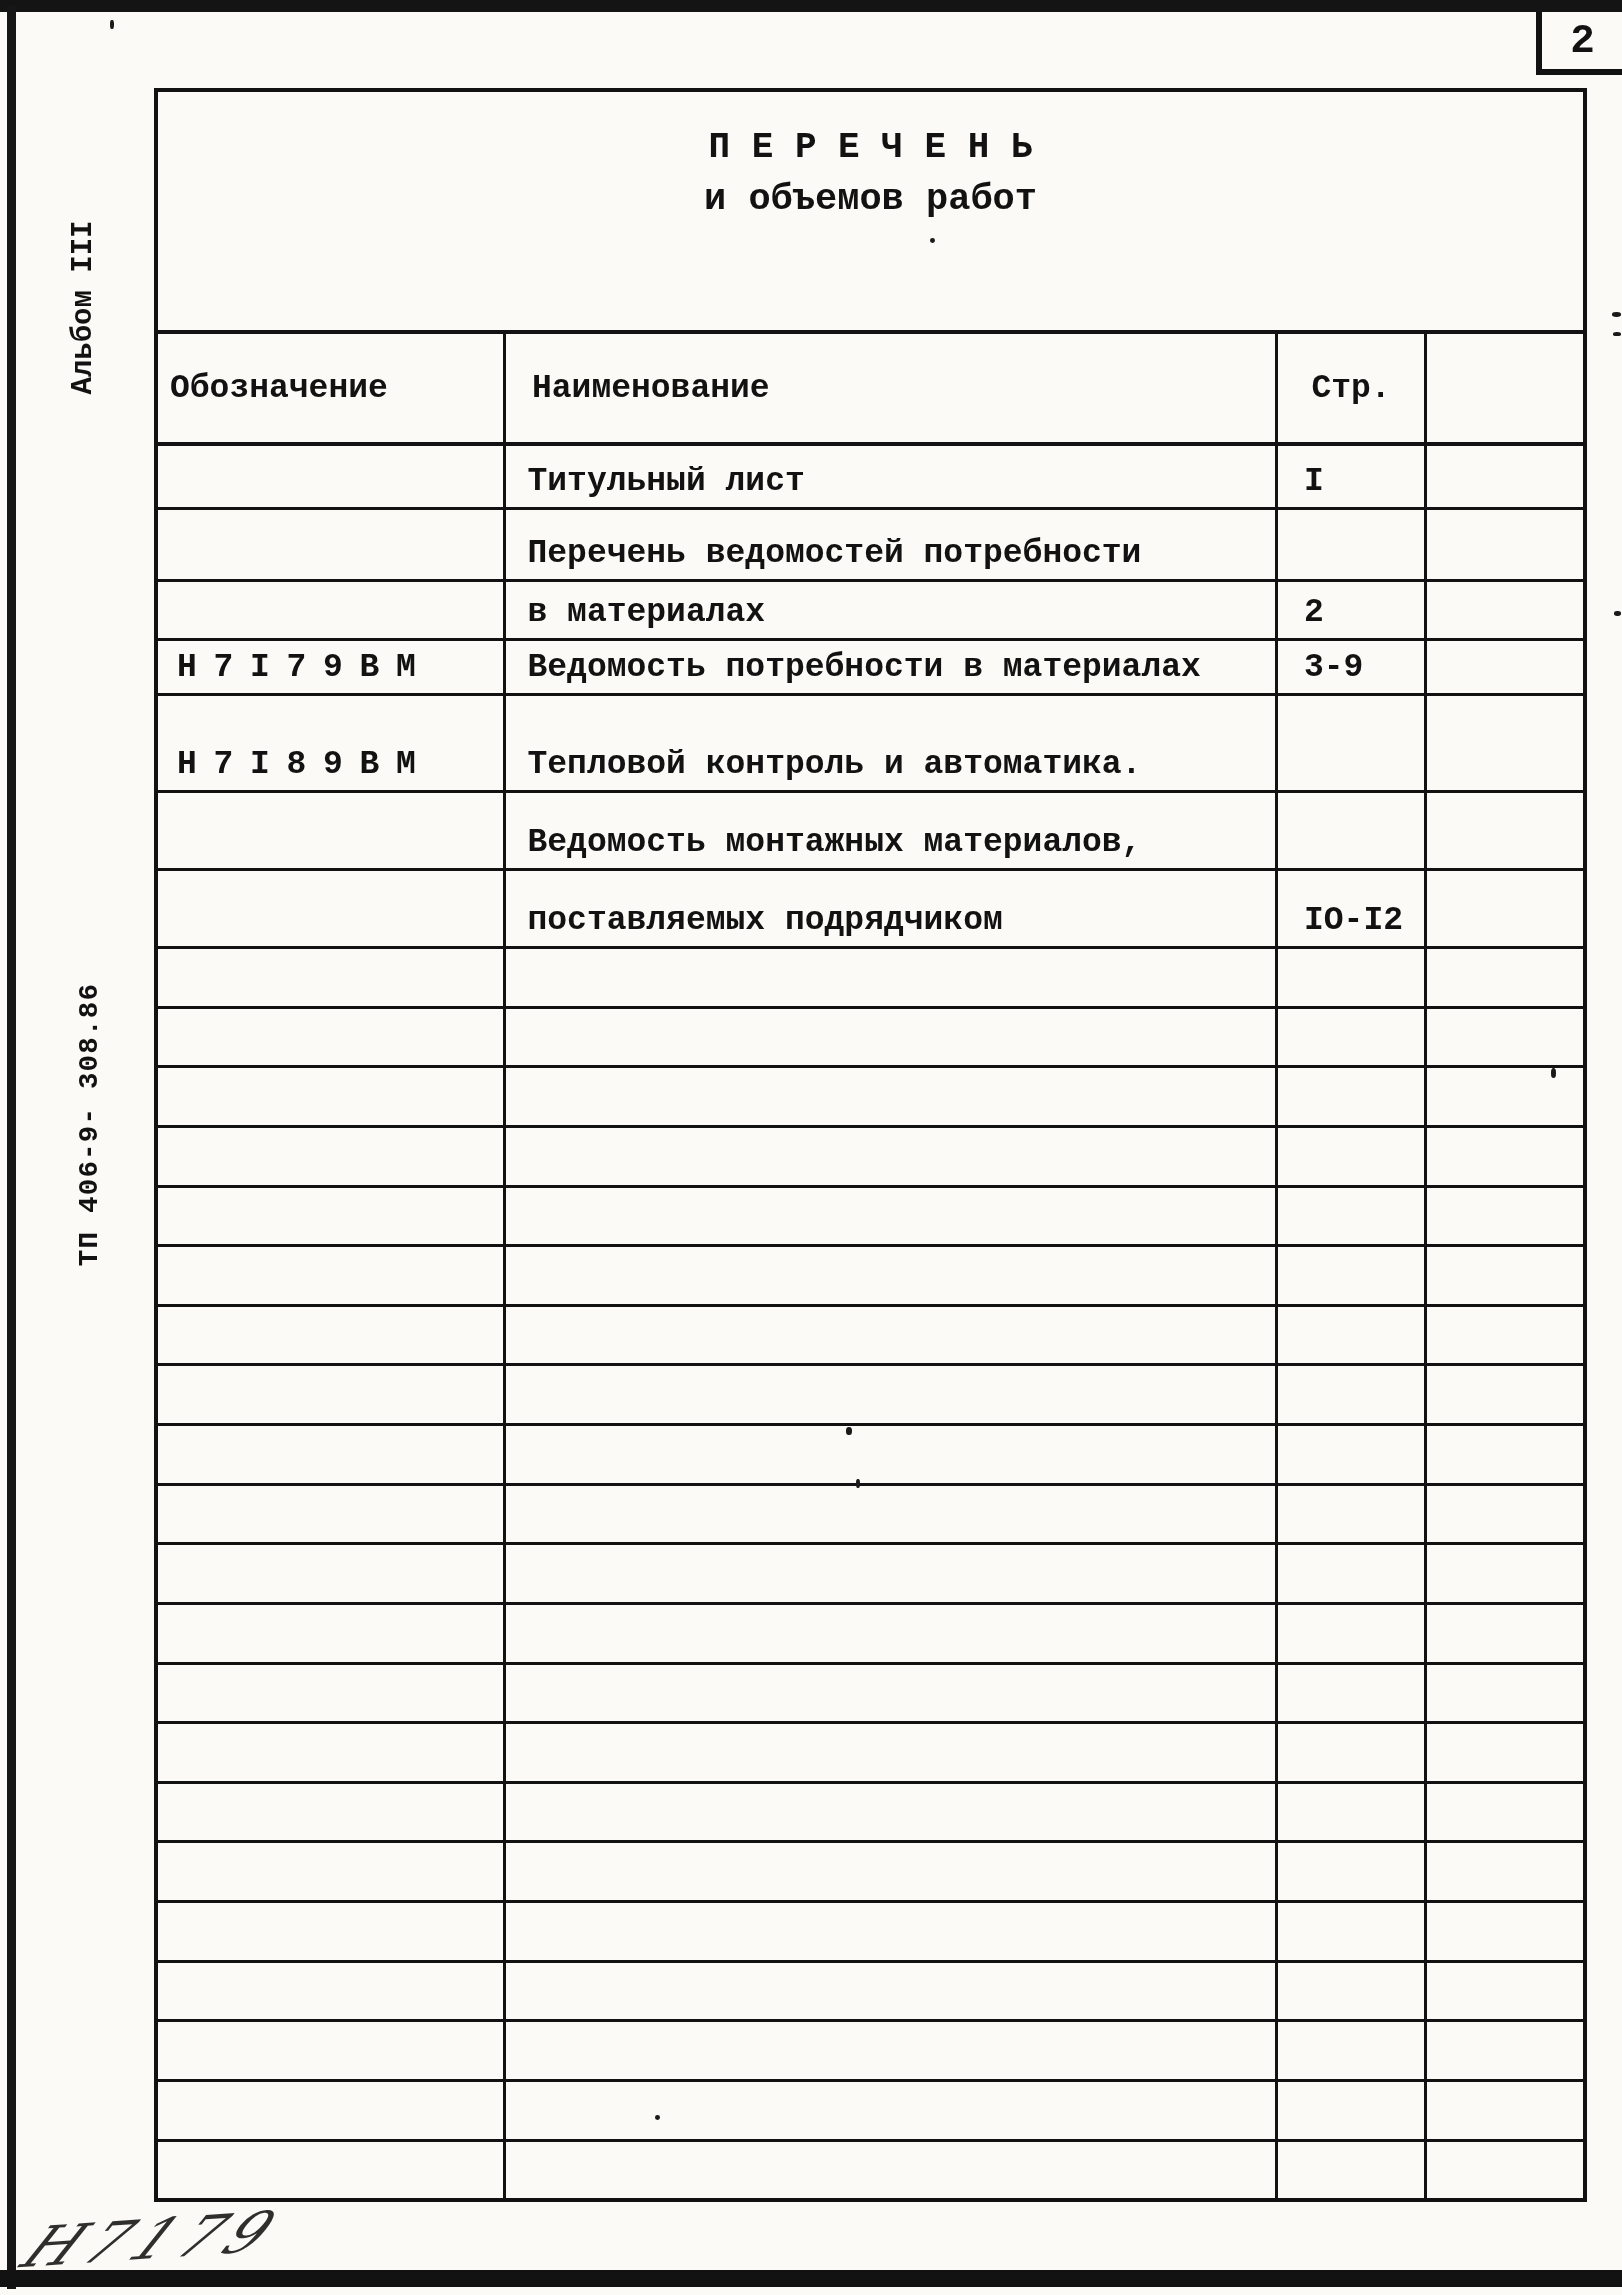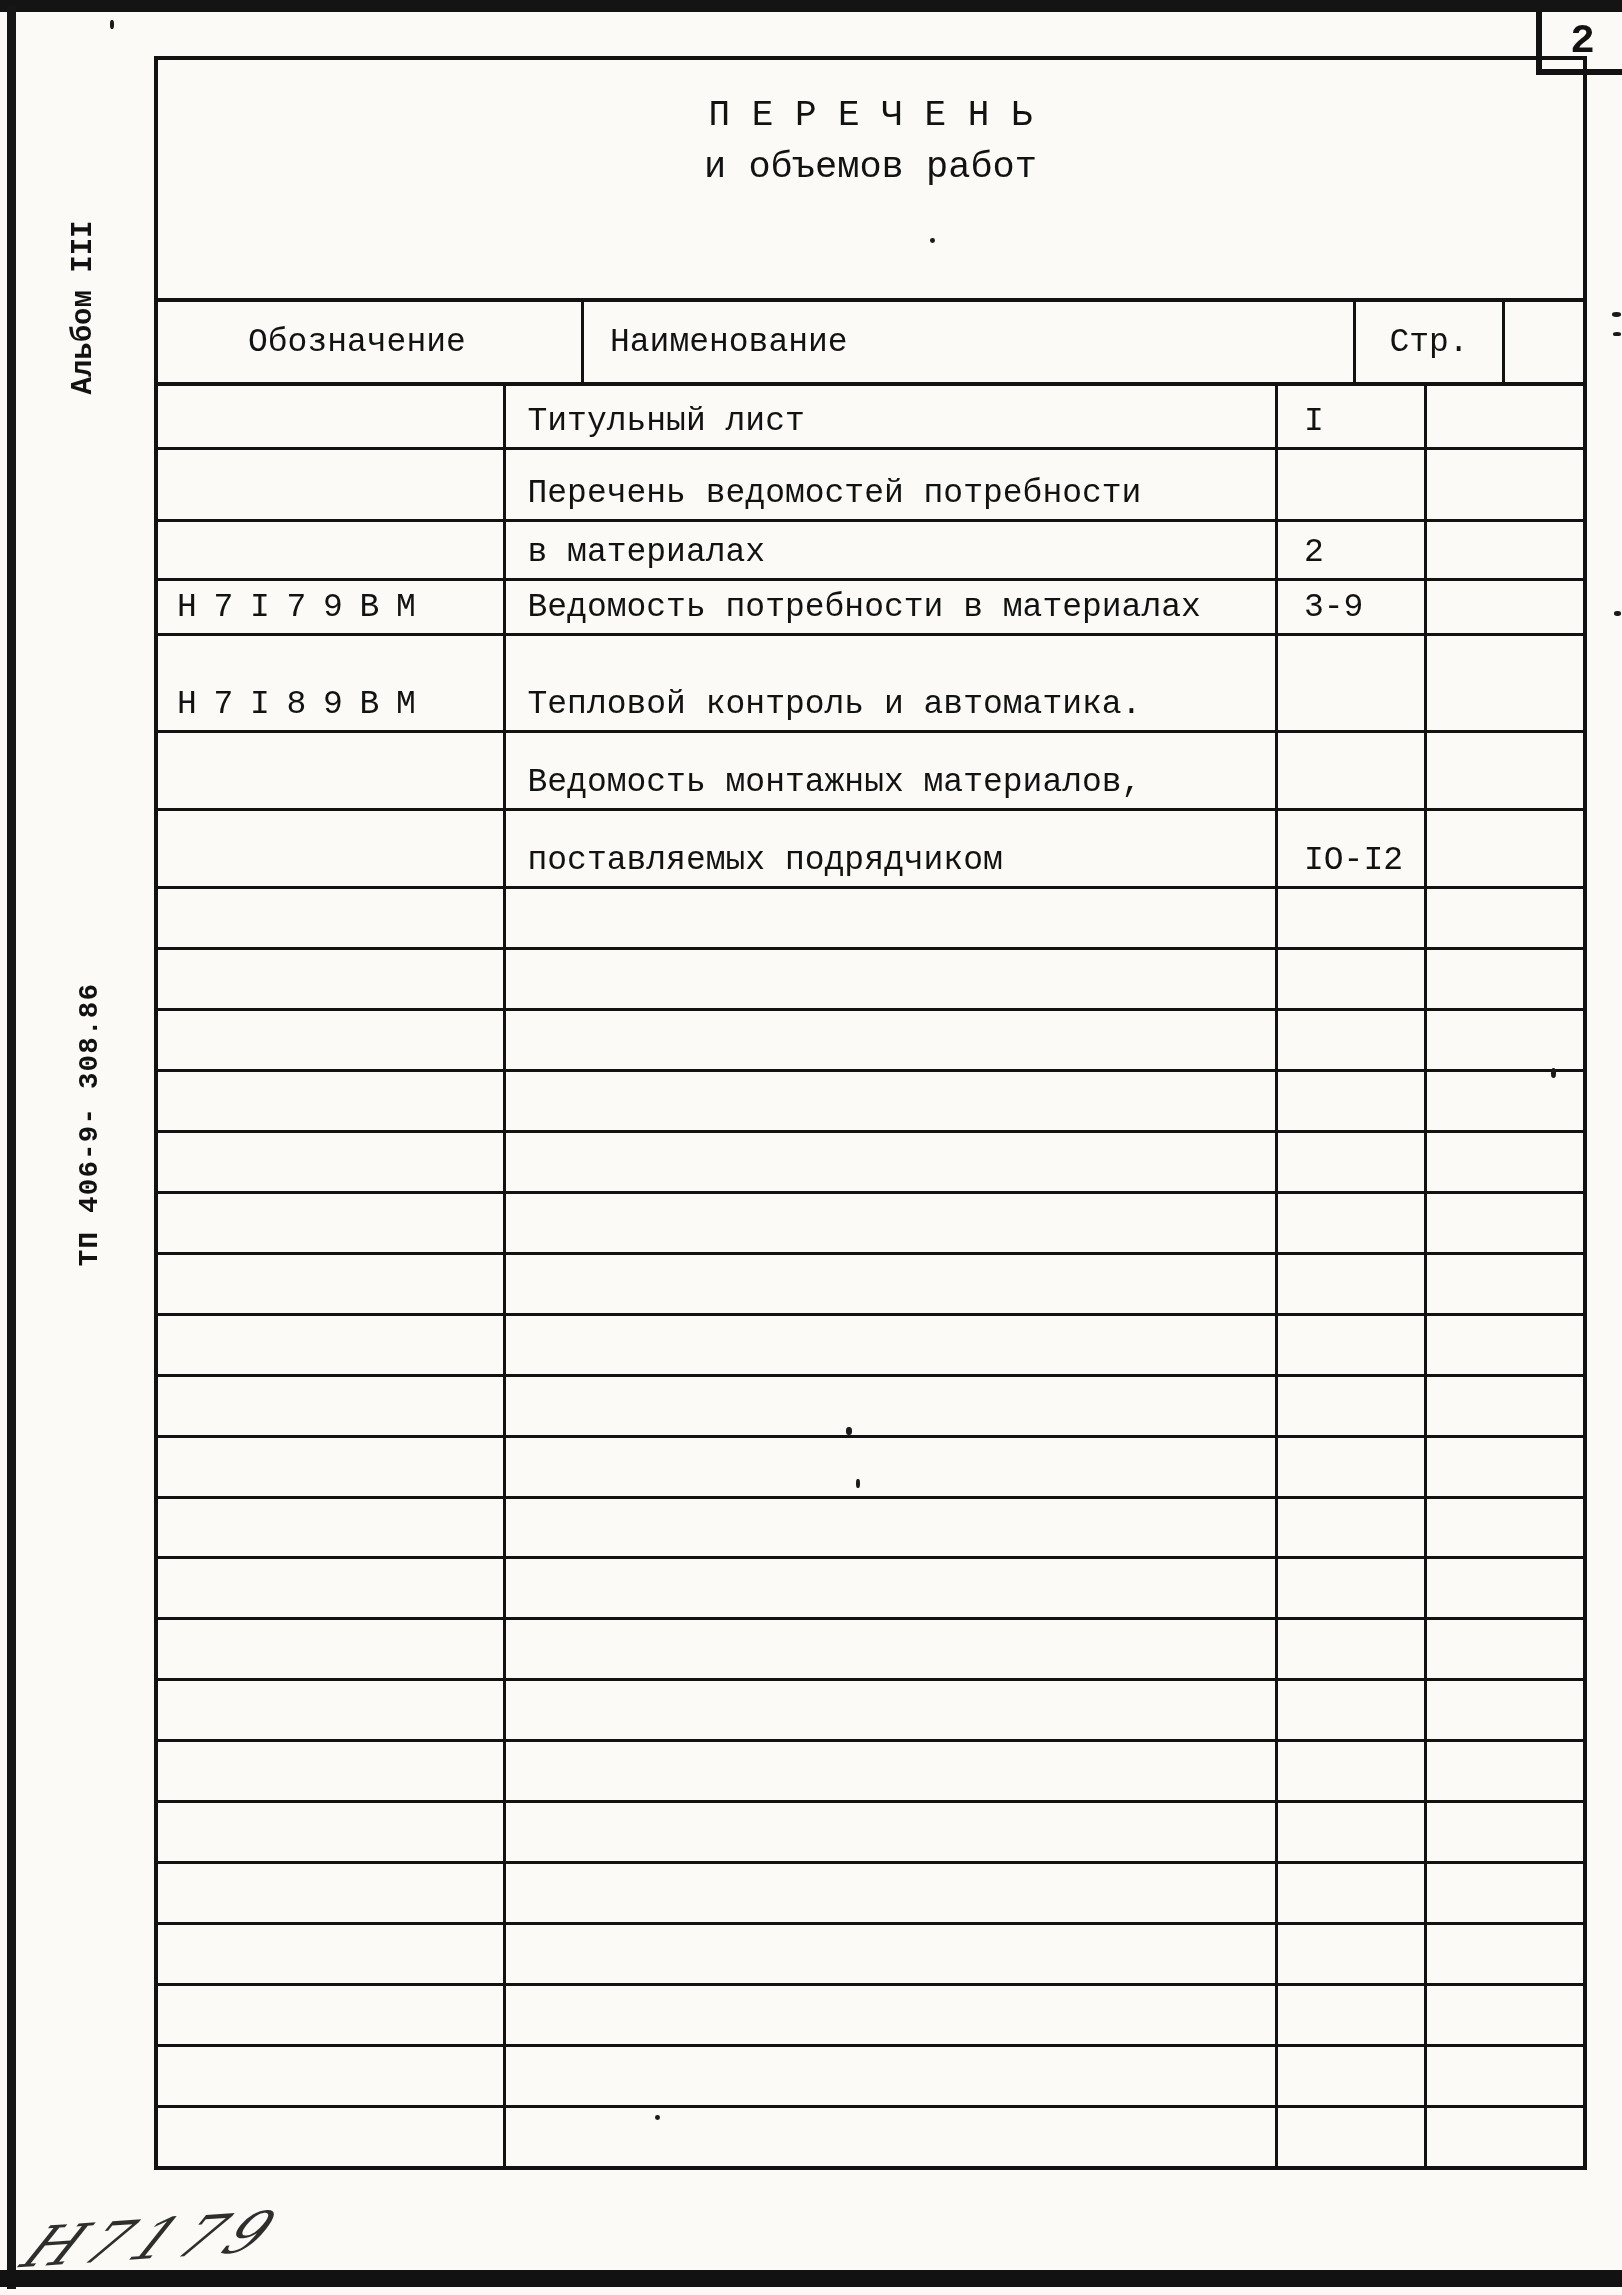--- a/index.html
+++ b/index.html
@@ -50,41 +50,40 @@
     font-style:italic;
     font-size:57px;
     color:#1d1d1d;
     letter-spacing:8.4px;
     transform:skewX(-34deg) rotate(-4deg);
     opacity:.92;
   }
 
   
   .doc-table{
-    position:absolute;left:154px;top:56px;width:1433px;height:2114px;
+    position:absolute;left:154px;top:88px;width:1433px;height:2114px;
     border:4.8px solid var(--ink);
     box-sizing:border-box;
     display:flex;flex-direction:column;
-    font-weight:normal;
+    font-weight:bold;
     font-size:33px;
   }
   .title-block{
     height:242px;box-sizing:border-box;
     border-bottom:4.8px solid var(--ink);
     text-align:center;
   }
   .title-main{font-size:36px;margin-top:35px;}
   .title-sub1{font-size:33px;margin-top:21.5px;}
   .title-sub2{font-size:37px;margin-top:10px;}
 
   .header-row{
-    height:84px;box-sizing:border-box;
+    height:112px;box-sizing:border-box;
     border-bottom:4.2px solid var(--ink);
     display:flex;
-    justify-content:center;
   }
   .hcell{box-sizing:border-box;display:flex;align-items:center;white-space:nowrap;overflow:visible;}
   .h1{width:348px;border-right:3.6px solid var(--ink);padding-left:12px;}
   .h2{width:772px;border-right:3.6px solid var(--ink);padding-left:26px;}
   .h3{width:149px;border-right:3.6px solid var(--ink);justify-content:center;}
   .h4{flex:1;justify-content:center;}
 
   .tbody{flex:1;display:flex;flex-direction:column;}
   .row{display:flex;box-sizing:border-box;border-bottom:3px solid var(--ink);}
   .row.fill{flex:1 1 0;}

